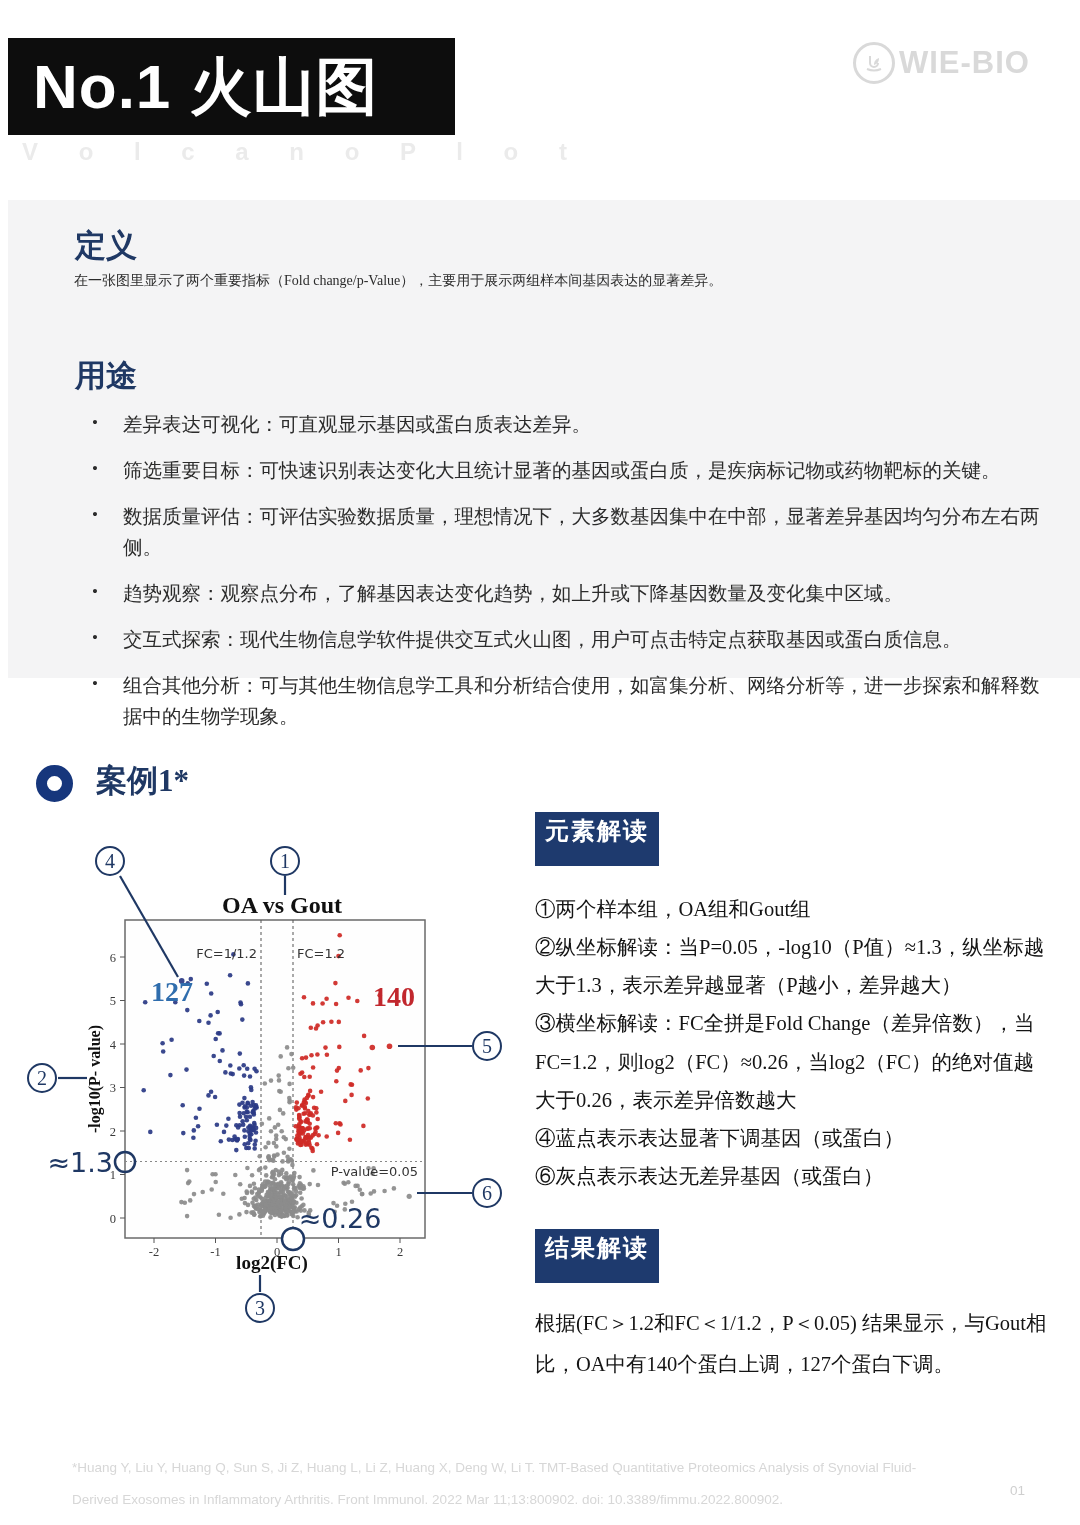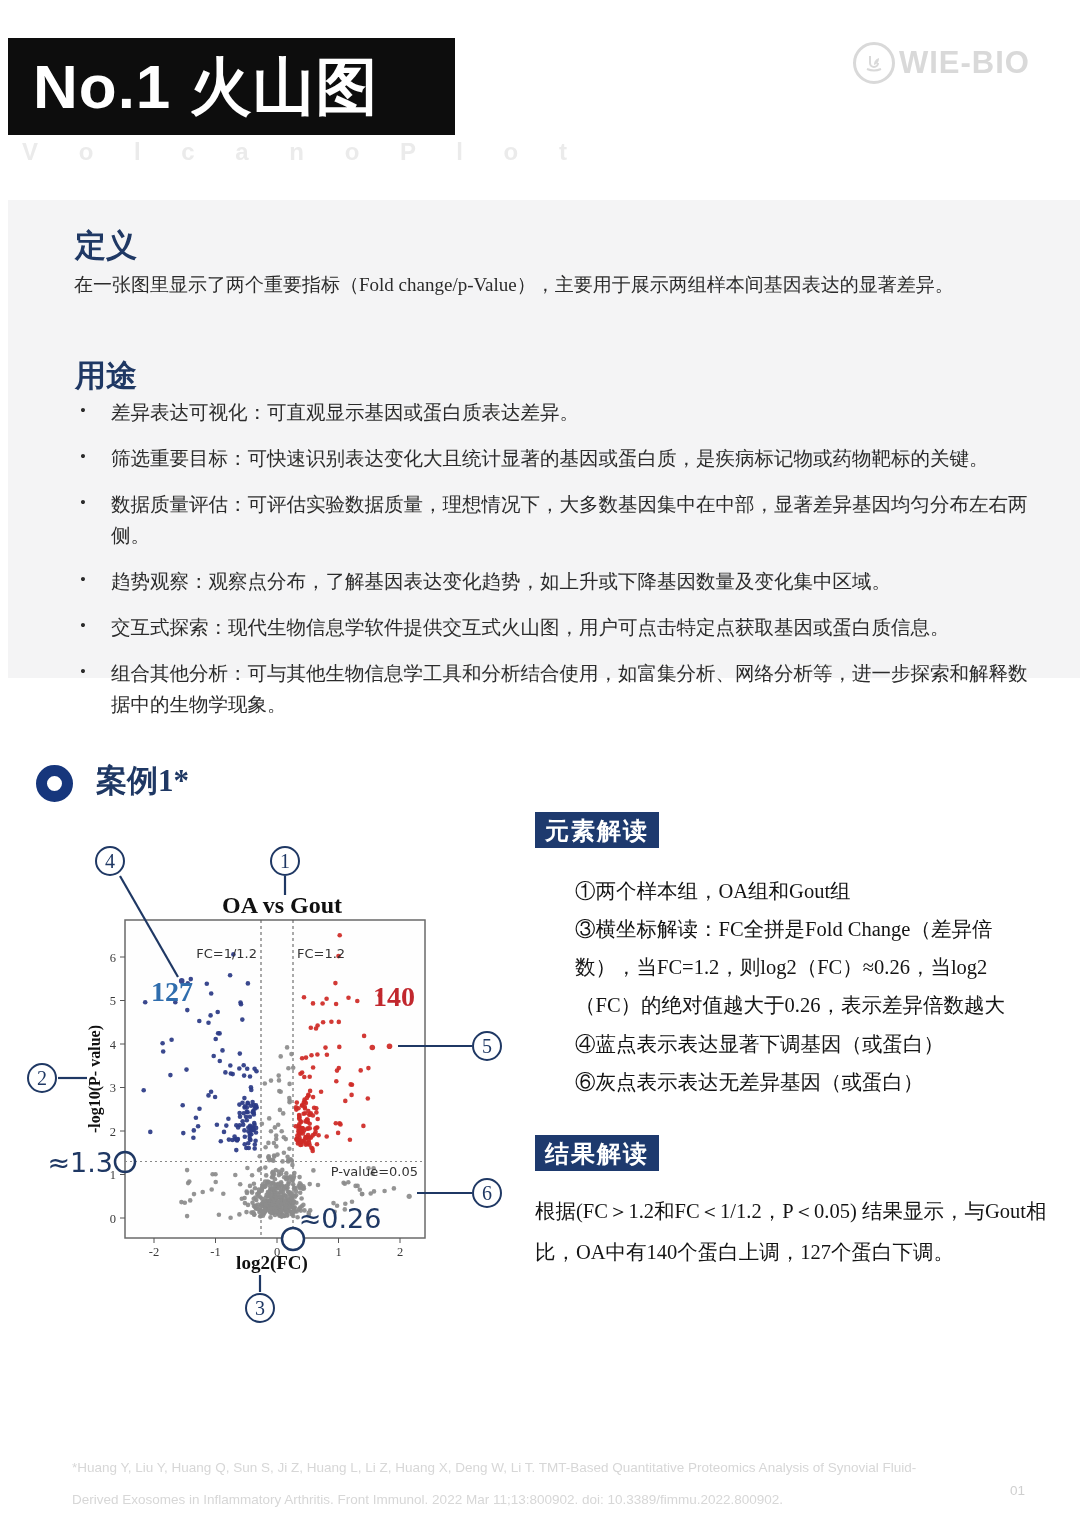--- a/index.html
+++ b/index.html
@@ -25,37 +25,37 @@
     position:absolute;right:50px;top:42px;display:flex;align-items:center;gap:4px;
     color:#d9d9d9;font-family:"Liberation Sans",sans-serif;font-weight:bold;font-size:31px;
     letter-spacing:1px;
   }
   .logo-circle{width:36px;height:36px;border:3px solid #d9d9d9;border-radius:50%;
     display:flex;align-items:center;justify-content:center;}
   
   .info-panel{position:absolute;left:8px;top:200px;width:1072px;height:478px;background:#f4f4f5;}
   .sec-h{color:#1f3864;font-weight:bold;font-size:31px;margin:0;}
   .def-h{position:absolute;left:75px;top:225px;}
-  .def-body{position:absolute;left:74px;top:272px;width:960px;font-size:19px;color:#2b2b2b;margin:0;}
+  .def-body{position:absolute;left:74px;top:272px;width:960px;font-size:14px;color:#2b2b2b;margin:0;}
   .use-h{position:absolute;left:75px;top:355px;text-align:center;}
-  .use-list{position:absolute;left:78px;top:398px;width:960px;margin:0;padding:0;list-style:none;}
+  .use-list{position:absolute;left:78px;top:398px;width:960px;margin:12px;padding:0;list-style:none;}
   .use-list li{position:relative;padding-left:33px;font-size:19.5px;color:#2b2b2b;
     line-height:1.55;margin-bottom:16px;}
   .use-list li:before{content:"•";position:absolute;left:2px;top:0;color:#2b2b2b;font-size:17px;}
   
   .case-head{position:absolute;left:36px;top:760px;display:flex;align-items:flex-end;gap:23px;}
   .donut{width:37px;height:37px;border-radius:50%;border:11px solid #16367c;box-sizing:border-box;background:#fff;}
   .case-title{color:#1f3864;font-weight:bold;font-size:31px;}
   
   .figure{position:absolute;left:20px;top:845px;width:510px;height:500px;}
   
   .right-col{position:absolute;left:535px;top:812px;width:515px;}
   .panel-h{display:inline-block;background:#1e3a6e;color:#ffffff;font-weight:bold;
-    font-size:24px;padding:3px 10px 1px 10px;letter-spacing:2px;}
-  .elem-items{margin-top:24px;margin-left:40px;}
+    font-size:24px;padding:3px 10px 19px 10px;letter-spacing:2px;}
+  .elem-items{margin-top:24px;}
   .elem-items p{margin:0;font-size:20.5px;line-height:1.86;color:#141414;}
   .result-h{margin-top:34px;}
   .result-body{margin-top:20px;font-size:20.5px;line-height:2.0;color:#141414;}
   
   .footer{position:absolute;left:72px;top:1452px;width:940px;
     font-family:"Liberation Sans",sans-serif;font-size:13.5px;line-height:2.4;color:#d7d7d7;}
   .page-num{position:absolute;right:55px;top:1483px;
     font-family:"Liberation Sans",sans-serif;font-size:13.5px;color:#cfcfcf;}
   
   svg text{font-family:"Liberation Serif","DejaVu Serif",serif;}
@@ -898,20 +898,21 @@
     <circle cx="467" cy="348" r="14" fill="#fff" stroke="#1f3864" stroke-width="2"></circle>
     <text x="467" y="355" text-anchor="middle">6</text>
   </g>
 </svg>
 </div>
 
 <div class="right-col">
   <div class="panel-h">元素解读</div>
   <div class="elem-items" id="elem-items">
       <p>①两个样本组，OA组和Gout组</p>
+      <p>②纵坐标解读：当P=0.05，-log10（P值）≈1.3，纵坐标越大于1.3，表示差异越显著（P越小，差异越大）</p>
       <p>③横坐标解读：FC全拼是Fold Change（差异倍数），当FC=1.2，则log2（FC）≈0.26，当log2（FC）的绝对值越大于0.26，表示差异倍数越大</p>
       <p>④蓝点表示表达显著下调基因（或蛋白）</p>
       <p>⑥灰点表示表达无差异基因（或蛋白）</p>
     </div>
   <div class="panel-h result-h">结果解读</div>
   <p class="result-body">根据(FC＞1.2和FC＜1/1.2，P＜0.05) 结果显示，与Gout相比，OA中有140个蛋白上调，127个蛋白下调。</p>
 </div>
 
 <div class="footer">
   <div>*Huang Y, Liu Y, Huang Q, Sun S, Ji Z, Huang L, Li Z, Huang X, Deng W, Li T. TMT-Based Quantitative Proteomics Analysis of Synovial Fluid-</div>

